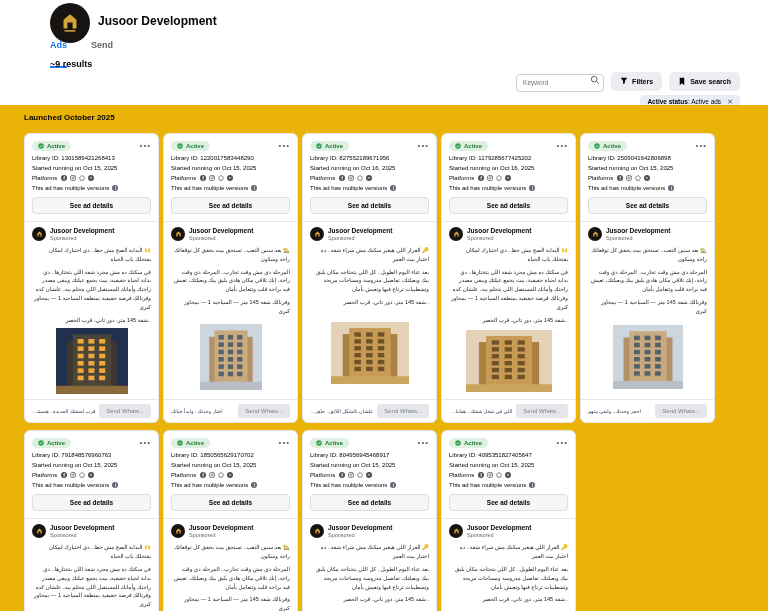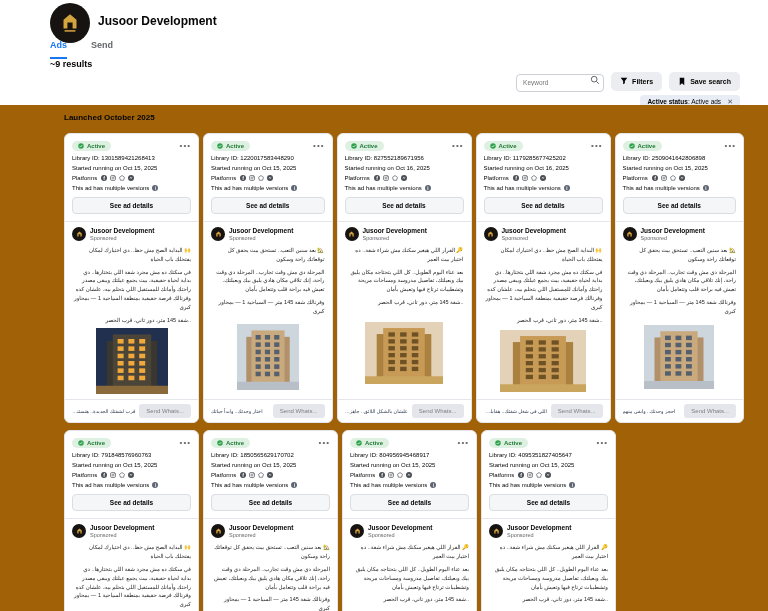--- a/index.html
+++ b/index.html
@@ -4,36 +4,36 @@
 <style>
   *{box-sizing:border-box;margin:0;padding:0}
   html,body{width:768px;height:611px;overflow:hidden}
   body{font-family:"Liberation Sans",sans-serif;background:#fff;position:relative;color:#050505}
 
   
   .header{position:relative;height:105px;background:#fff}
   .logo{position:absolute;left:50px;top:3px;width:40px;height:40px;border-radius:50%;background:#171310;display:flex;align-items:center;justify-content:center}
   .page-name{position:absolute;left:98px;top:14px;font-size:12px;font-weight:bold}
   .tabs{position:absolute;left:50px;top:40px;display:flex;gap:24px}
-  .tab{font-size:9px;font-weight:bold;color:#65676b;padding-bottom:7px;cursor:pointer}
+  .tab{font-size:9px;font-weight:bold;color:#65676b;padding-bottom:16px;cursor:pointer}
   .tab.active{color:#1877f2;border-bottom:2px solid #1877f2}
   .results{position:absolute;left:50px;top:59px;font-size:9px;font-weight:bold}
 
   .search-row{position:absolute;right:28px;top:71px;display:flex;gap:7px;align-items:center}
   .kw-wrap{position:relative}
   .kw-wrap input{width:88px;height:18px;border:1px solid #ccd0d5;border-radius:4px;font-size:6.5px;padding:0 15px 0 6px;color:#65676b;outline:none;font-family:inherit}
   .kw-ico{position:absolute;right:4px;top:4px}
   .btn-light{display:inline-flex;align-items:center;gap:4px;height:19px;background:#ebedf0;border:none;border-radius:5px;padding:0 9px;font-size:7px;font-weight:bold;color:#050505;cursor:pointer;font-family:inherit}
   .chip-row{position:absolute;right:28px;top:90px}
   .chip{display:inline-flex;align-items:center;gap:4px;background:#e8ecf4;border-radius:4px;padding:3px 7px;font-size:6.5px;cursor:pointer}
   .chip b{font-weight:bold}
   .chip .x{font-size:7px;color:#465a69;margin-left:2px}
 
   
-  .main{position:absolute;top:105px;left:0;right:0;bottom:0;background:#a16207;padding:5px 24px 0 64px}
+  .main{position:absolute;top:105px;left:0;right:0;bottom:0;background:#eab308;padding:5px 24px 0 24px}
   .launch{font-size:8px;font-weight:bold;margin:3px 0 11px}
   .row{display:flex;gap:4px;margin-bottom:7px;align-items:stretch}
 
   
   .card{width:135px;min-height:224px;background:#fff;border:1px solid #e4e6eb;border-radius:6px;padding:7px 7px 0;display:flex;flex-direction:column;font-size:6px}
   .card-top{display:flex;align-items:center}
   .active-pill{display:inline-flex;align-items:center;gap:3px;background:#def0e2;color:#1f7a34;font-size:6px;font-weight:bold;padding:2px 6px;border-radius:9px}
   .dots{margin-left:auto;color:#65676b;font-size:8px;letter-spacing:1px;cursor:pointer;line-height:4px}
   .meta{margin-top:4px;font-size:6px;color:#050505;display:flex;align-items:center;gap:2px;white-space:nowrap}
   .info-i{width:6px;height:6px;border-radius:50%;background:#5f6673;color:#fff;font-size:4.5px;display:inline-flex;align-items:center;justify-content:center;font-weight:bold;margin-left:1px}

